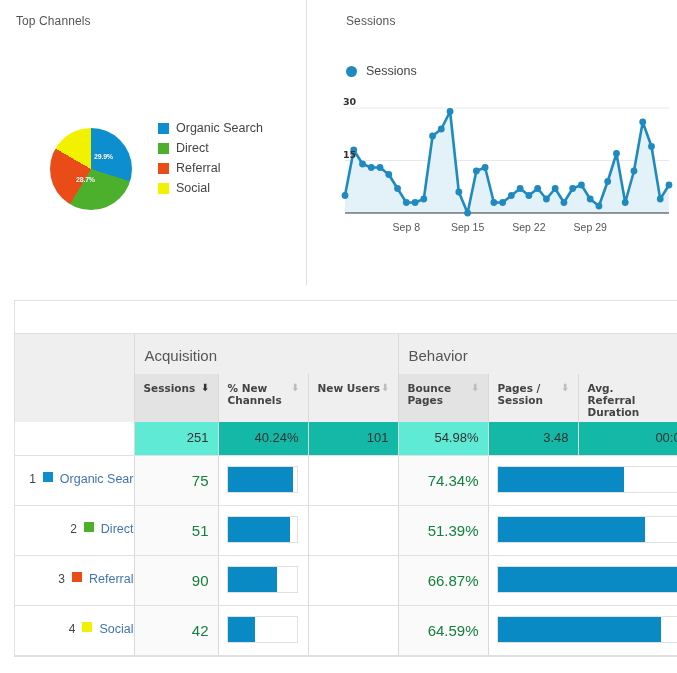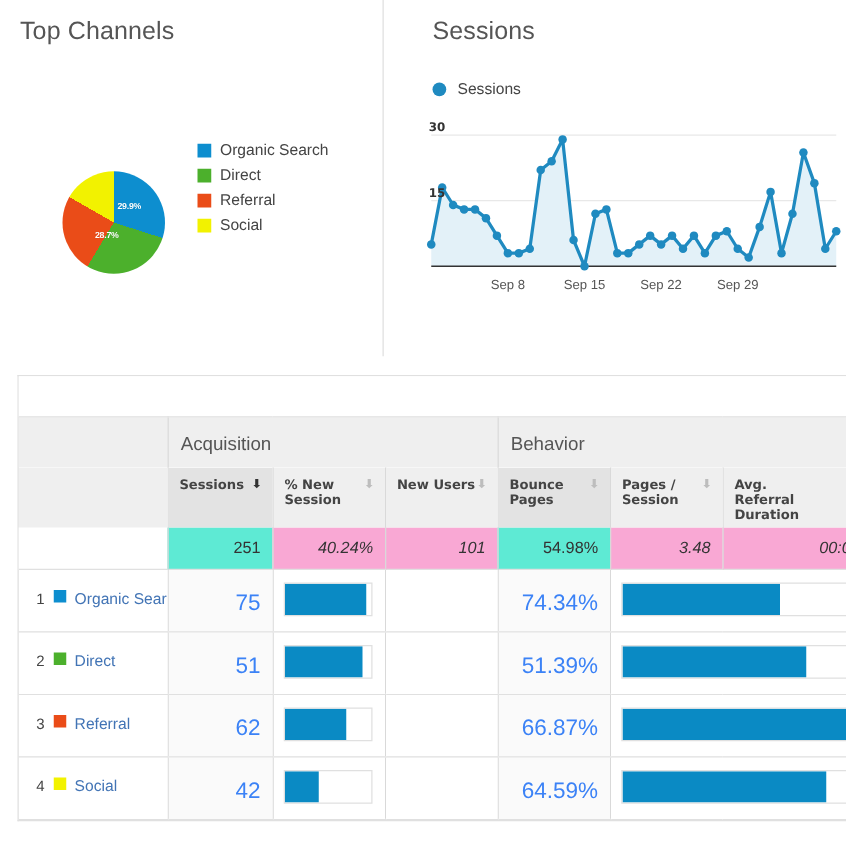--- a/index.html
+++ b/index.html
@@ -8,39 +8,39 @@
     background:#ffffff;
     font-family:"Liberation Sans","DejaVu Sans",sans-serif;
     color:#333;
     -webkit-font-smoothing:antialiased;
   }
   .widgets{position:relative;height:285px;}
   .widget{position:absolute;top:0;height:285px;box-sizing:border-box;}
   .widget-left{left:0;width:307px;border-right:1px solid #e0e0e0;}
   .widget-right{left:307px;width:370px;}
   .widget-title{
-    font-size:20px;color:#555;font-weight:400;
+    font-size:12px;color:#555;font-weight:400;
     padding:14px 0 0 16px;letter-spacing:.1px;
   }
   .widget-right .widget-title{padding-left:39px;}
 
   
   .pie-area{position:relative;height:230px;}
   .pie-wrap{position:absolute;left:50px;top:100px;width:82px;height:82px;}
   .pie{
     width:82px;height:82px;border-radius:50%;
     position:relative;
   }
   .pct{
     position:absolute;color:#fff;font-size:7px;font-weight:bold;
     letter-spacing:-.2px;text-shadow:0 0 1px rgba(0,0,0,.15);
   }
   .pct-1{left:44px;top:25px;}
   .pct-2{left:26px;top:48px;}
-  .legend{position:absolute;left:158px;top:76px;}
+  .legend{position:absolute;left:158px;top:93px;}
   .legend-row{display:flex;align-items:center;margin-bottom:6px;height:14px;}
   .legend-sw{width:11px;height:11px;margin-right:7px;flex:none;}
   .legend-label{font-size:12.5px;color:#444;line-height:14px;}
   .chart-legend{position:absolute;left:343px;top:64px;display:flex;align-items:center;}
   .chart-legend-dot{width:11px;height:11px;border-radius:50%;background:#1f8ac0;margin-right:9px;}
   .chart-legend-label{font-size:12.5px;color:#444;}
 
   
   .table-wrap{
     position:absolute;left:14px;top:300px;width:700px;
@@ -68,35 +68,35 @@
     position:absolute;right:8px;top:8px;font-size:10px;line-height:12px;
   }
   .sort-on{color:#333;}
   .sort-off{color:#bdbdbd;}
   .vsep{border-left:1px solid #d9d9d9;}
   .tot td{
     height:34px;font-size:13px;color:#333;text-align:right;
     padding:8px 9px 0 0;box-sizing:border-box;
     border-bottom:1px solid #e0e0e0;background:#fff;
   }
-  .tot td.num-alt{background:#f9a8d4;font-style:italic;}
+  .tot td.num-alt{background:#14b8a6;}
   .tot td.highlight{background:#5eead4;}
   .drow td{
     height:50px;border-bottom:1px solid #e0e0e0;
-    box-sizing:border-box;background:#fff;position:relative;
+    box-sizing:border-box;background:#fff;position:relative;text-align:right;
   }
   .drow td.shade{background:#fafafa;}
   .cell-label{
     font-size:12.5px;padding:16px 0 0 14px;white-space:nowrap;
     overflow:hidden;box-sizing:border-box;
   }
   .idx{color:#444;margin-right:7px;font-size:12px;}
   .dot{display:inline-block;width:10px;height:10px;margin-right:7px;vertical-align:1px;}
   .lnk{color:#4274b5;text-decoration:none;}
-  .num{font-size:18px;color:#3b82f6;text-align:right;padding:16px 9px 0 0;box-sizing:border-box;}
+  .num{font-size:15px;color:#15803d;text-align:right;padding:16px 9px 0 0;box-sizing:border-box;}
   .barcell{padding:10px 10px 0 8px;box-sizing:border-box;}
   .bartrack{
     height:27px;border:1px solid #e0e0e0;box-sizing:border-box;background:#fff;
     position:relative;overflow:hidden;
   }
   .barfill{height:100%;background:#0a8ac4;}
 </style>
 </head>
 <body>
 
@@ -219,21 +219,21 @@
     </tr>
 
     <tr>
       <th class="hdr"></th>
       <th class="hdr active vsep">
         <span>Sessions</span>
         <span class="sort sort-on">⬇</span>
       </th>
       <th class="hdr vsep">
         <span style="white-space:pre-line">% New
-Session</span>
+Channels</span>
         <span class="sort sort-off">⬇</span>
       </th>
       <th class="hdr vsep">
         <span>New Users</span>
         <span class="sort sort-off">⬇</span>
       </th>
       <th class="hdr active vsep">
         <span style="white-space:pre-line">Bounce
 Pages</span>
         <span class="sort sort-off">⬇</span>
@@ -290,21 +290,21 @@
           <td class="barcell vsep"></td>
           <td class="num shade vsep">51.39%</td>
           <td class="barcell vsep" colspan="2">
             <div class="bartrack">
               <div class="barfill" style="width:71.375%"></div>
             </div>
           </td>
         </tr>
         <tr class="drow">
           <td class="cell-label"><span class="idx">3</span><span class="dot" style="background:#ea4c18"></span><a class="lnk" href="#">Referral</a></td>
-          <td class="num shade vsep">62</td>
+          <td class="num shade vsep">90</td>
           <td class="barcell vsep">
             <div class="bartrack">
               <div class="barfill" style="width:71.42857142857143%"></div>
             </div>
           </td>
           <td class="barcell vsep"></td>
           <td class="num shade vsep">66.87%</td>
           <td class="barcell vsep" colspan="2">
             <div class="bartrack">
               <div class="barfill" style="width:98.56944444444444%"></div>

